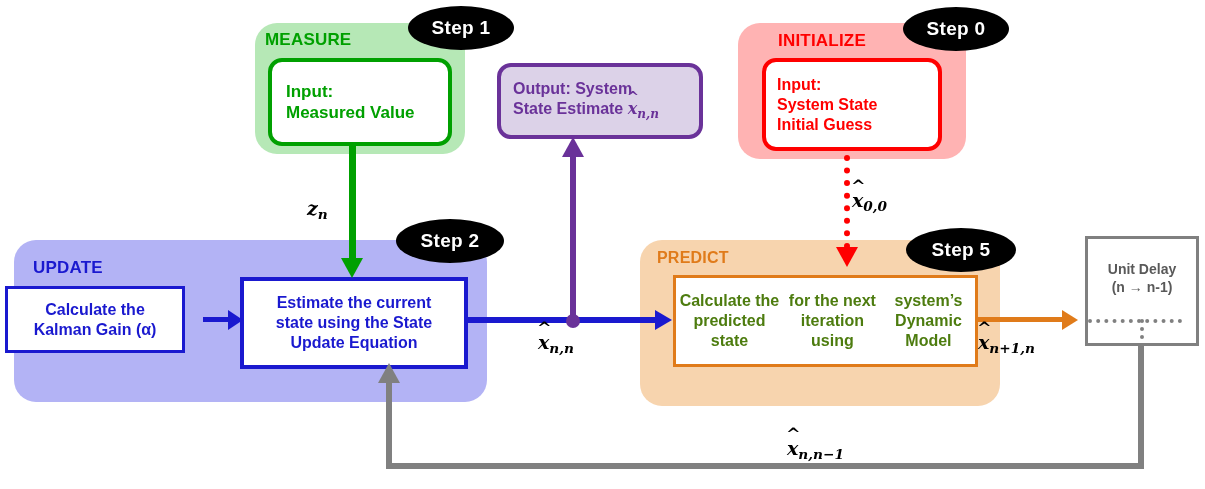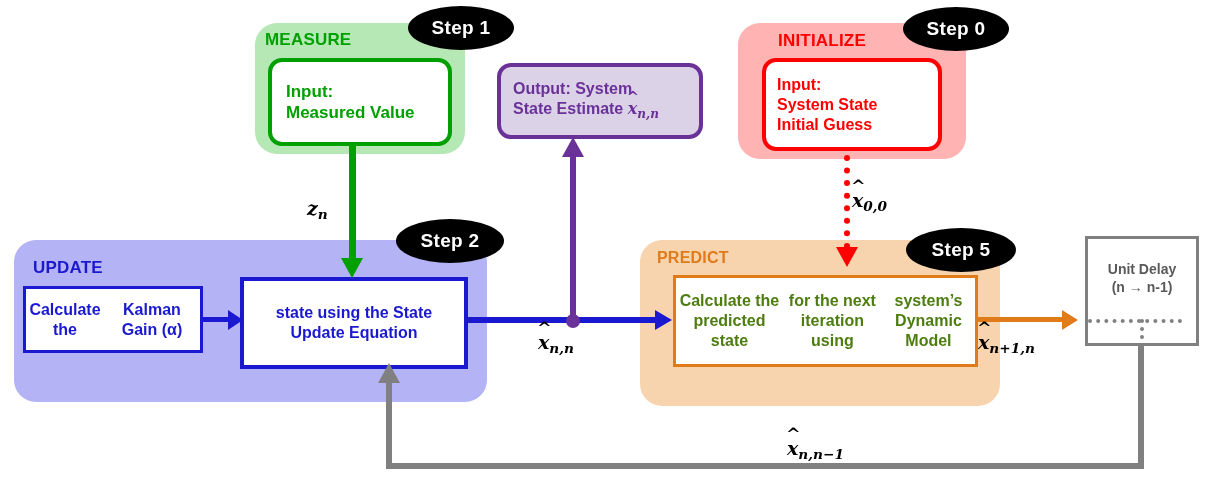--- a/index.html
+++ b/index.html
@@ -137,25 +137,26 @@
     <div>Input:</div>
     <div>System State</div>
     <div>Initial Guess</div>
   </div>
   <div class="badge" style="left:903px;top:7px;width:106px;height:44px;">
     <span>Step 0</span>
   </div>
 
   <div class="panel" style="left:14px;top:240px;width:473px;height:162px;background:#B3B3F5;"></div>
   <div class="panel-title" style="left:33px;top:258px;color:#1A19CF;">UPDATE</div>
-  <div class="box" style="left:23px;top:286px;width:180px;height:67px;border:3px solid #1A19CF;color:#1A19CF;font-size:16px;flex-direction:row;">
+  <div class="box" style="left:5px;top:286px;width:180px;height:67px;border:3px solid #1A19CF;color:#1A19CF;font-size:16px;flex-direction:column;">
     <div>Calculate the</div>
     <div>Kalman Gain (α)</div>
   </div>
   <div class="box" style="left:240px;top:277px;width:228px;height:92px;border:4px solid #1A19CF;color:#1A19CF;font-size:16px;flex-direction:column;">
+    <div>Estimate the current</div>
     <div>state using the State</div>
     <div>Update Equation</div>
   </div>
   <div class="badge" style="left:396px;top:219px;width:108px;height:44px;">
     <span>Step 2</span>
   </div>
 
   <div class="panel" style="left:640px;top:240px;width:360px;height:166px;background:#F7D4AE;"></div>
   <div class="panel-title" style="left:657px;top:249px;color:#E07B1A;font-size:16px;">PREDICT</div>
   <div class="box" style="left:673px;top:275px;width:305px;height:92px;border:3px solid #E07B1A;color:#4d7c0f;font-size:16px;">

